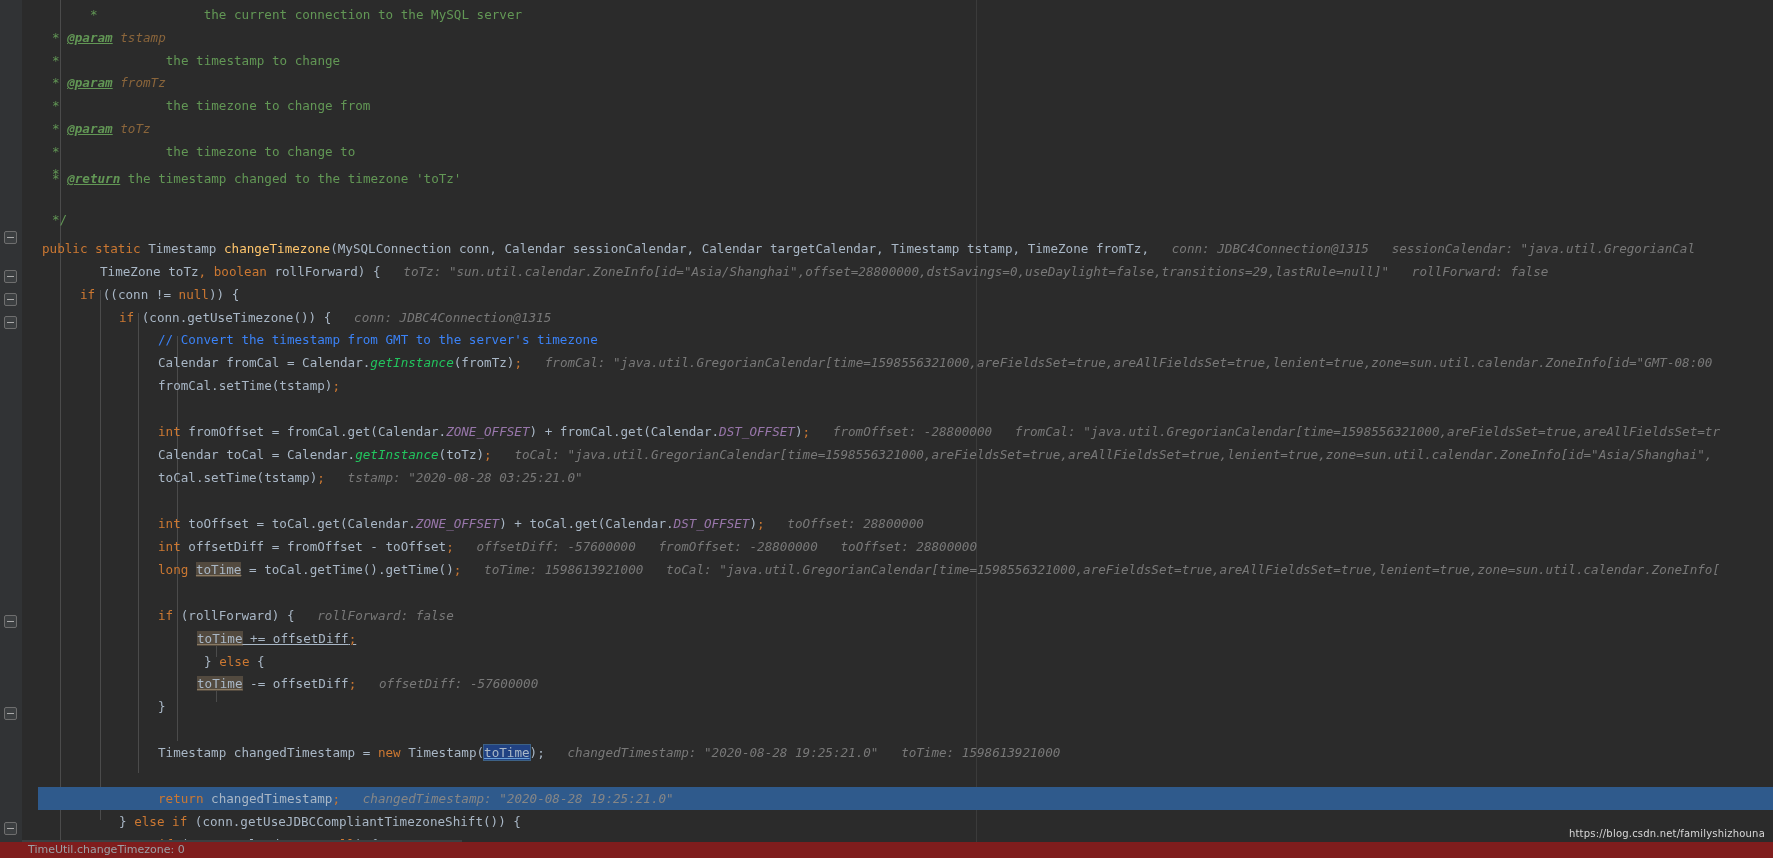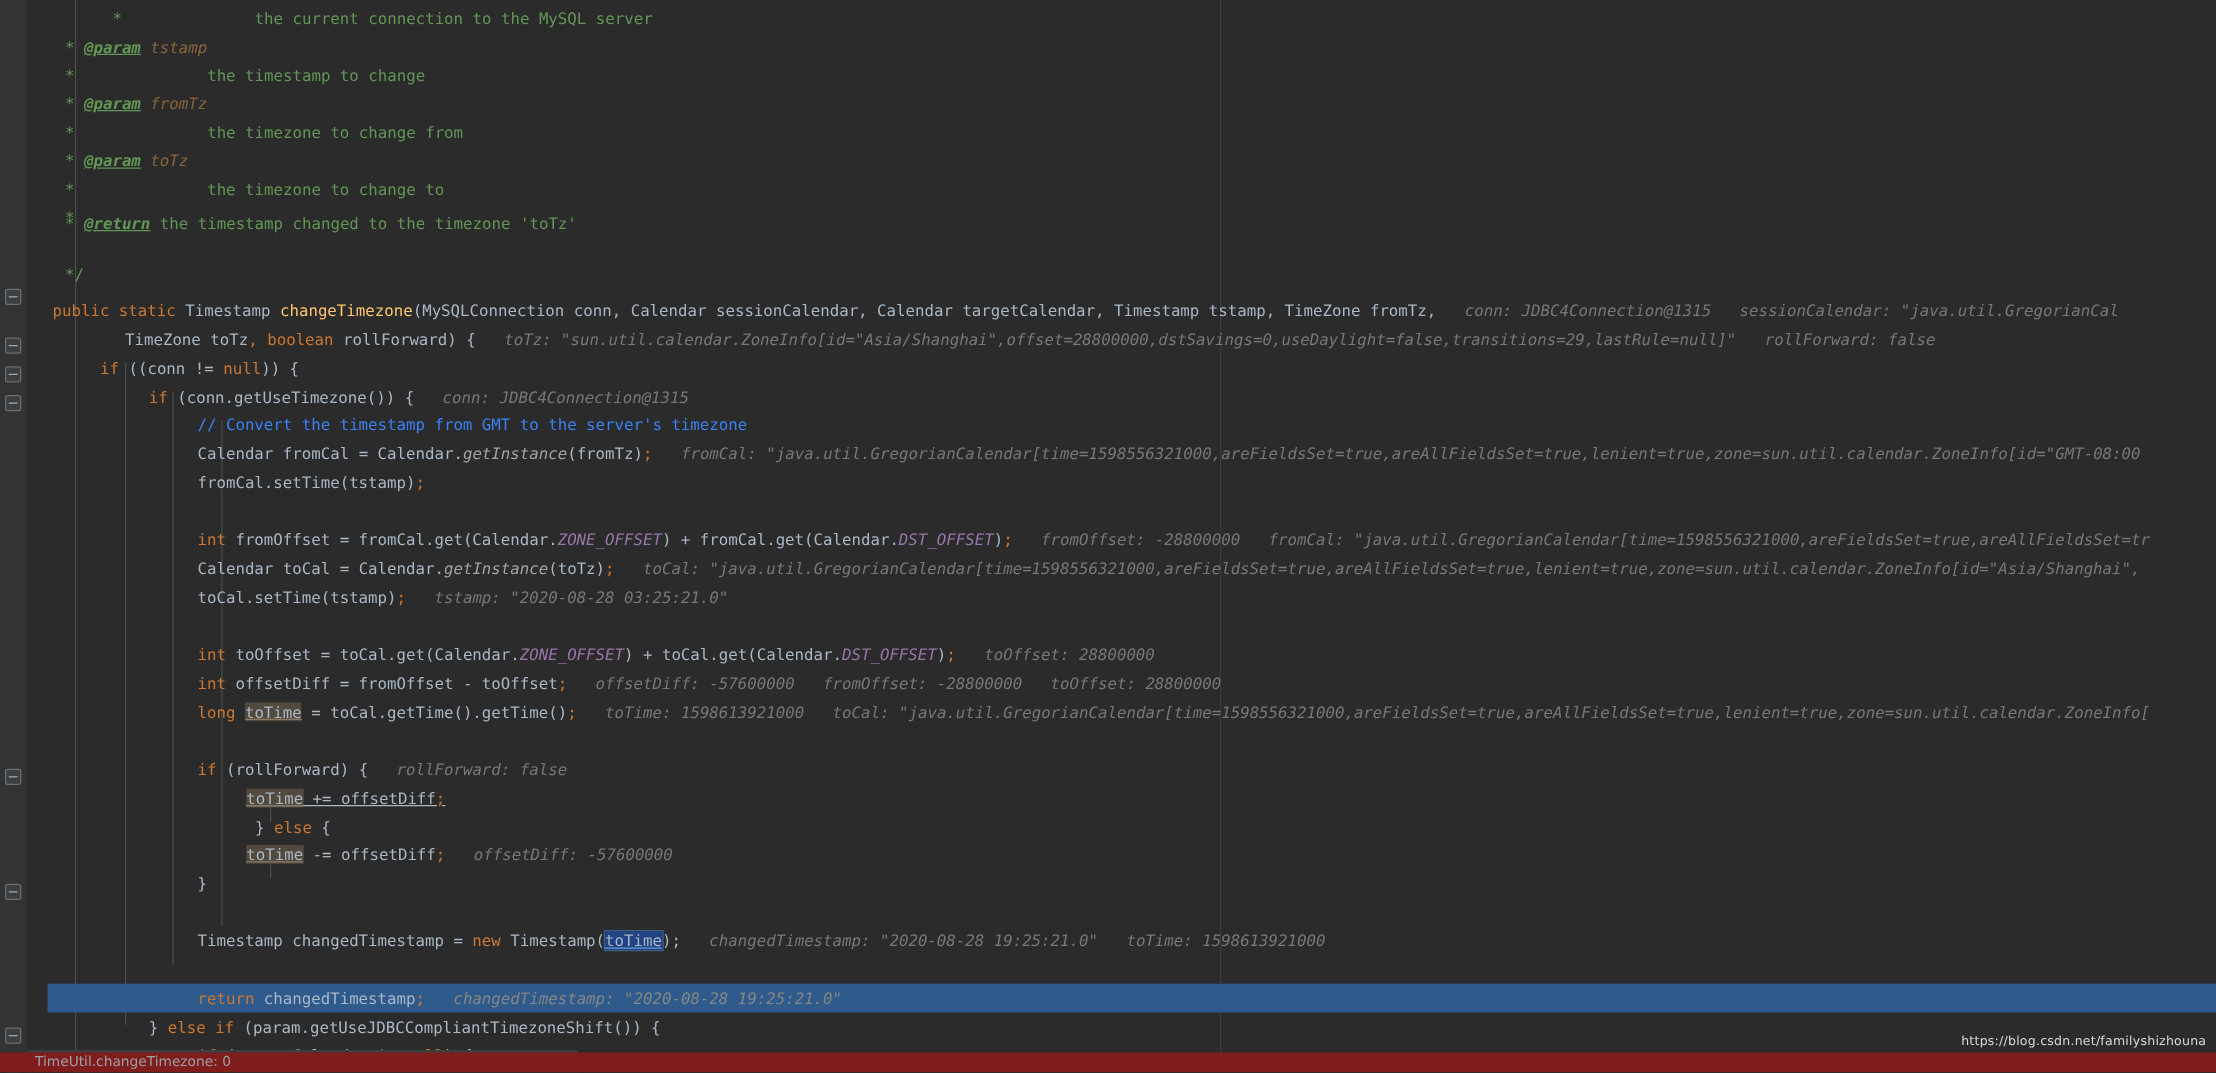--- a/index.html
+++ b/index.html
@@ -89,21 +89,21 @@
   .iguide {
     position: absolute;
     width: 1px;
     background: #4b4b4b;
   }
 
   
   .kw       { color: #cc7832; }
   .type     { color: #a9b7c6; }
   .fn       { color: #ffc66d; }
-  .mfn      { color: #a3a3a3; font-style: italic; }
+  .mfn      { color: #22c55e; font-style: italic; }
   .statfld  { color: #9876aa; font-style: italic; }
   .comment  { color: #3b82f6; }
   .doc      { color: #629755; }
   .doctag   { color: #629755; font-weight: bold; font-style: italic; text-decoration: underline; }
   .docparam { color: #8a653b; font-style: italic; }
   .semi     { color: #cc7832; }
   .punc     { color: #a9b7c6; }
 
   
   .hint {
@@ -283,21 +283,21 @@
     <div class="line" style="top:695px; left:120px;"><span class="punc">}</span></div>
 
     <div class="line" style="top:718px; left:120px;"><span class="punc"> </span></div>
 
     <div class="line" style="top:741px; left:120px;"><span class="punc">Timestamp changedTimestamp = </span><span class="kw">new </span><span class="punc">Timestamp(</span><span class="selhl">toTime</span><span class="punc">);</span><span class="hint">   </span><span class="hint">changedTimestamp:</span><span class="hint"> </span><span class="hint">"2020-08-28 19:25:21.0"</span><span class="hint">   </span><span class="hint">toTime:</span><span class="hint"> </span><span class="hint">1598613921000</span></div>
 
     <div class="line" style="top:764px; left:120px;"><span class="punc"> </span></div>
 
     <div class="line current" style="top:787px; left:0px; padding-left:120px;"><span class="kw">return </span><span class="punc">changedTimestamp</span><span class="semi">;</span><span class="hint-strong">   </span><span class="hint-strong">changedTimestamp:</span><span class="hint-strong"> </span><span class="hint-strong">"2020-08-28 19:25:21.0"</span></div>
 
-    <div class="line" style="top:810px; left:81px;"><span class="punc">} </span><span class="kw">else</span><span class="punc"> </span><span class="kw">if</span><span class="punc"> (param.getUseJDBCCompliantTimezoneShift()) {</span></div>
+    <div class="line" style="top:810px; left:81px;"><span class="punc">} </span><span class="kw">else</span><span class="punc"> </span><span class="kw">if</span><span class="punc"> (conn.getUseJDBCCompliantTimezoneShift()) {</span></div>
 
     <div class="line" style="top:833px; left:120px;"><span class="kw">if</span><span class="punc"> (targetCalendar != </span><span class="kw">null</span><span class="punc">) {</span></div>
 
   </div>
 
   <div class="breakpoint-shadow" style="left:22px; top:840px; width:440px;"></div>
 
   <div class="watermark">https://blog.csdn.net/familyshizhouna</div>
 
   <div class="hscroll-track"></div>

